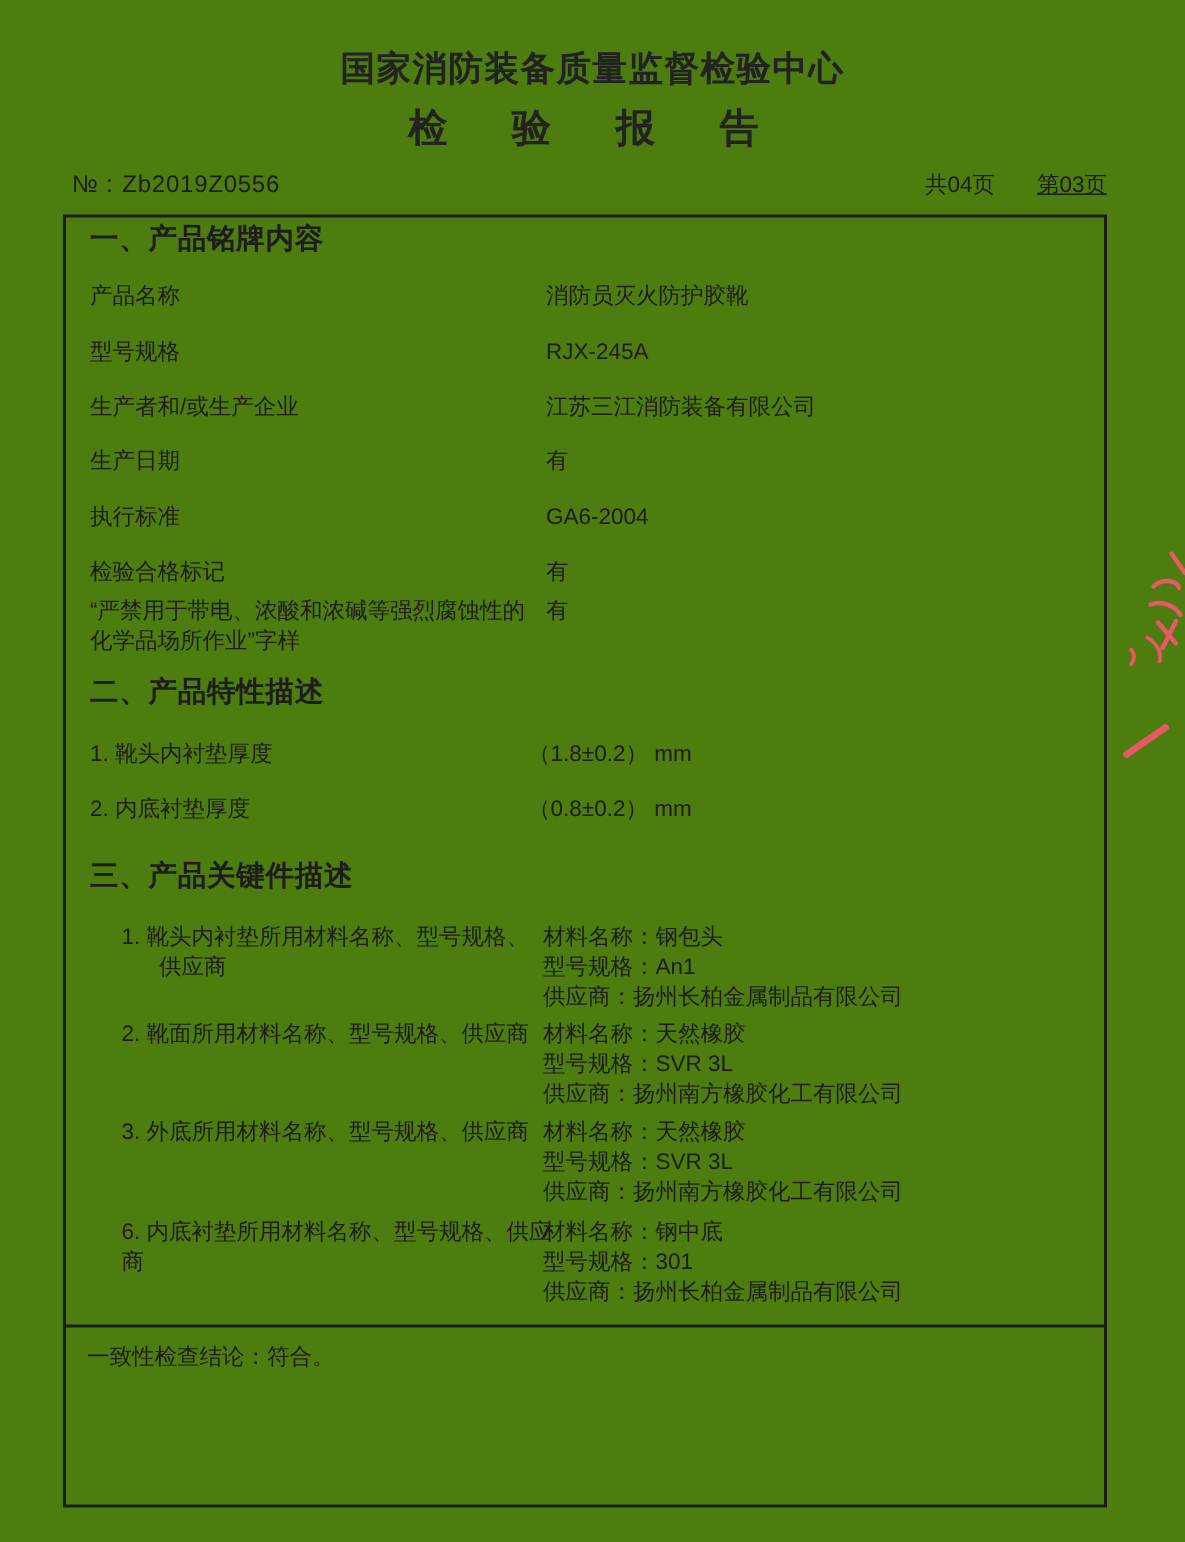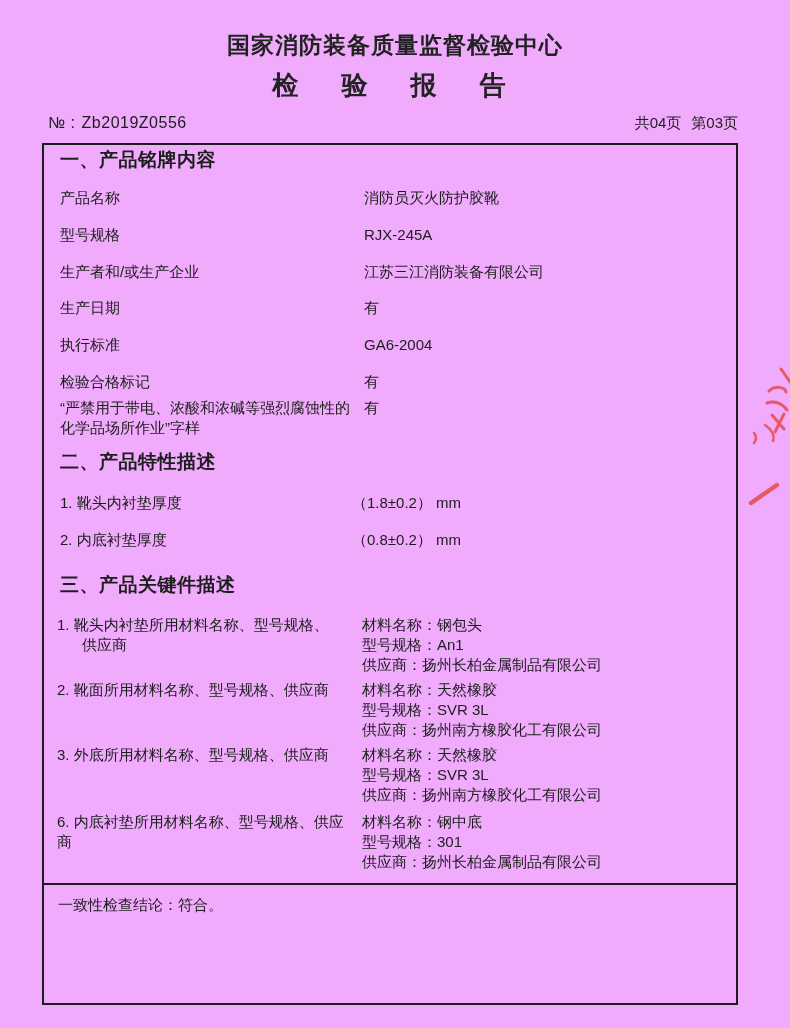--- a/index.html
+++ b/index.html
@@ -3,56 +3,56 @@
 <meta charset="utf-8">
 <style>
   * { margin:0; padding:0; box-sizing:border-box; }
   html,body { background:#e9e9e9; }
   body {
     width:790px; height:1028px; position:relative; overflow:hidden;
     font-family:"Liberation Sans","DejaVu Sans",sans-serif;
     color:#1d1d1d;
   }
   .page {
-    position:absolute; inset:0; background:#f0abfc;
+    position:absolute; inset:0; background:#4d7c0f;
   }
   
   .org-title {
     position:absolute; top:31px; left:0; right:0;
     text-align:center; font-size:23px; line-height:28px;
     font-weight:600; letter-spacing:1px; color:#222;
   }
   .report-title {
     position:absolute; top:69px; left:0; right:12px;
     text-align:center; font-size:26px; line-height:32px;
     font-weight:700; letter-spacing:18px; margin-left:18px; color:#222;
   }
   .meta-row {
     position:absolute; top:114px; left:48px; right:52px;
     display:flex; justify-content:space-between; align-items:baseline;
   }
   .report-no { font-size:16px; letter-spacing:.5px; }
   .report-no .no-label { margin-right:6px; }
   .pages { font-size:15px; }
-  .pages span + span { margin-left:10px; }
+  .pages span + span { margin-left:28px;text-decoration:underline; }
   
   .box {
     position:absolute; left:42px; top:143px; width:696px; height:862px;
     border:2px solid #1c1c1c; background:transparent;
   }
   .sec-heading {
     position:absolute; left:16px; font-size:19px; line-height:20px;
     font-weight:600; letter-spacing:.5px;
   }
   .row { position:absolute; left:16px; right:8px; font-size:15px; line-height:20px; }
   .row .lbl { display:block; width:296px; }
   .row .val { position:absolute; left:304px; top:0; white-space:nowrap; }
   .s2 .val { left:292px; }
   .row3 { position:absolute; left:13px; right:8px; font-size:15px; line-height:20px; }
-  .row3 .lbl3 { display:block; width:285px; }
+  .row3 .lbl3 { display:block; width:285px;margin-left:24px; }
   .row3 .lbl3.hang { padding-left:25px; text-indent:-25px; }
   .row3 .lbl3.wide { width:300px; }
   .row3 .val3 { position:absolute; left:305px; top:0; }
   .row3 .val3 div { white-space:nowrap; }
   .divider {
     position:absolute; left:-2px; right:-2px; top:738px;
     border-top:2px solid #1c1c1c;
   }
   .conclusion {
     position:absolute; left:14px; top:750px;

